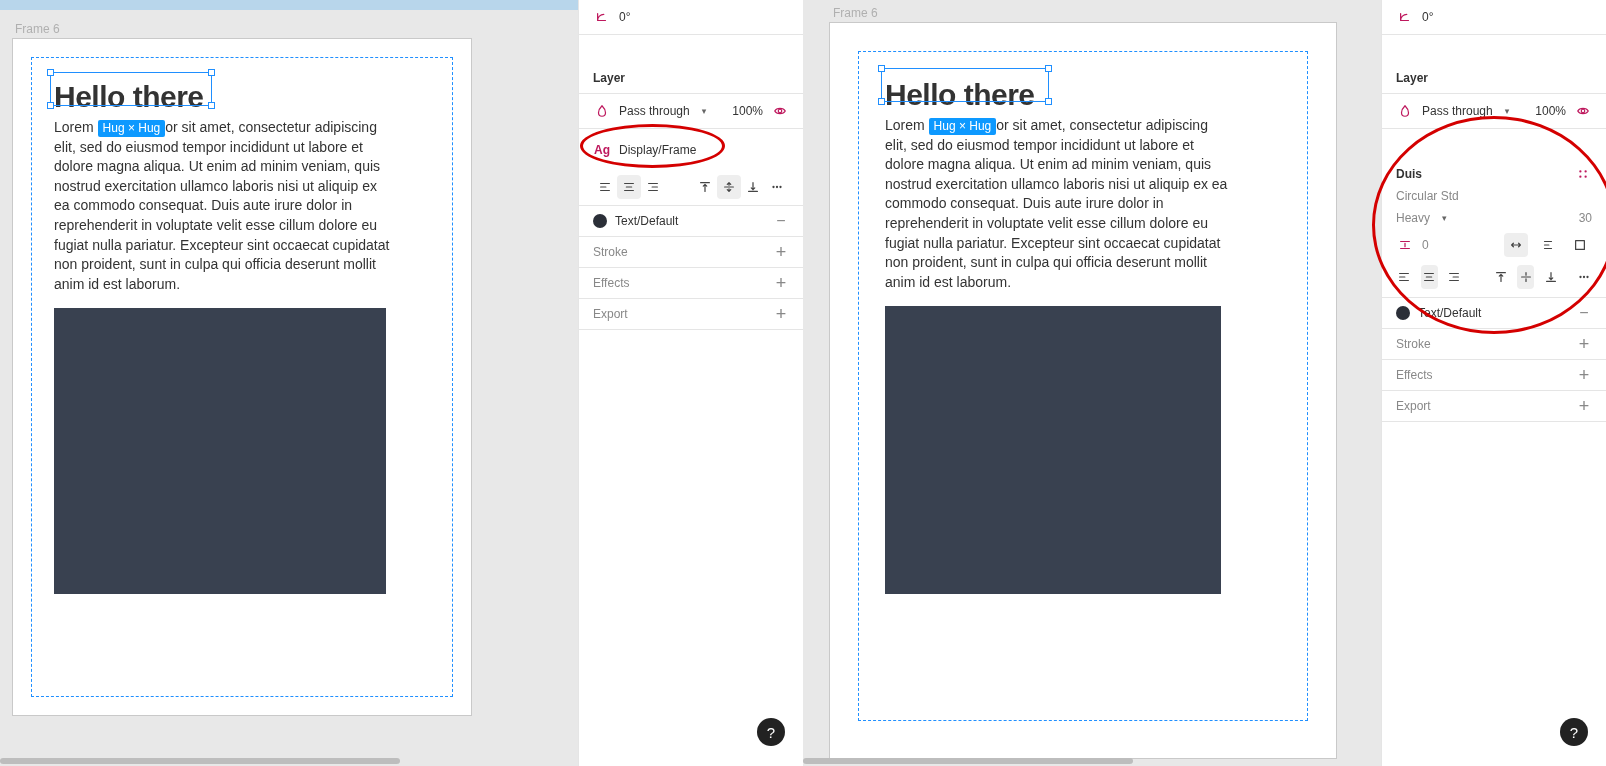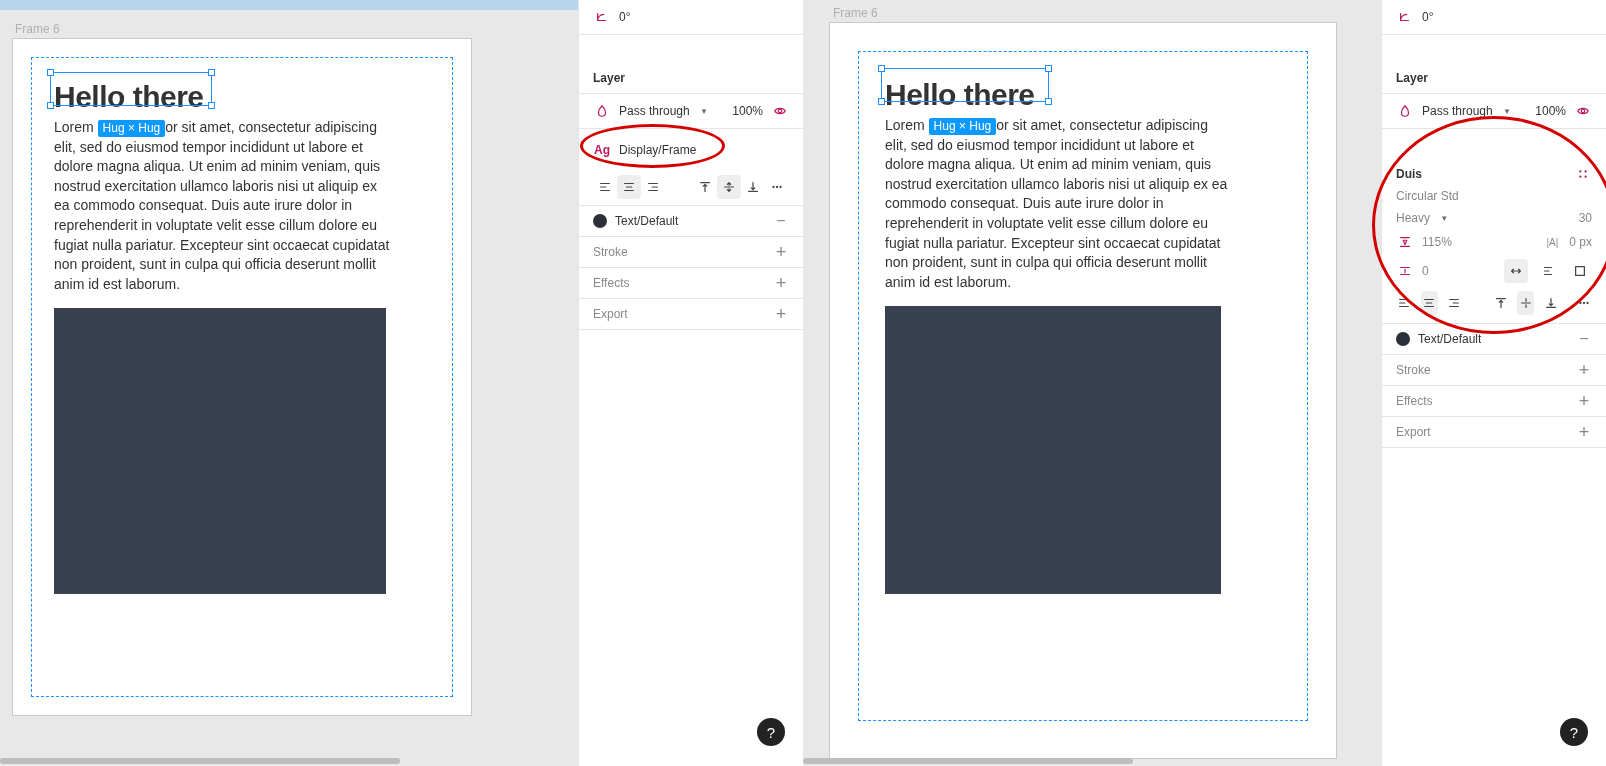--- a/index.html
+++ b/index.html
@@ -273,31 +273,20 @@
     </div>
     <div class="row" style="border-bottom:none;padding-top:4px;padding-bottom:4px;">
       <span class="val muted">Heavy</span>
       <span class="chev">▾</span>
       <span class="grow"></span>
       <span class="val muted">30</span>
     </div>
     <div class="row" style="border-bottom:none;padding-top:4px;padding-bottom:4px;">
       <span class="icon small">
           <svg viewBox="0 0 16 16">
-            <path class="stroke" d="M3 3h10M3 13h10M6 6h4l-2 5z"></path>
-          </svg>
-        </span>
-      <span class="val muted">115%</span>
-      <span class="grow"></span>
-      <span class="icon small" style="font-size:10px;color:#888;">|A|</span>
-      <span class="val muted">0 px</span>
-    </div>
-    <div class="row" style="border-bottom:none;padding-top:4px;padding-bottom:4px;">
-      <span class="icon small">
-          <svg viewBox="0 0 16 16">
             <path class="stroke" d="M3 4h10M3 12h10M8 6v4"></path>
           </svg>
         </span>
       <span class="val muted">0</span>
       <span class="grow"></span>
       <span class="mini-btn active">
           <svg viewBox="0 0 16 16">
             <path class="stroke" d="M3 8h10M5 6l-2 2 2 2M11 6l2 2-2 2"></path>
           </svg>
         </span>

